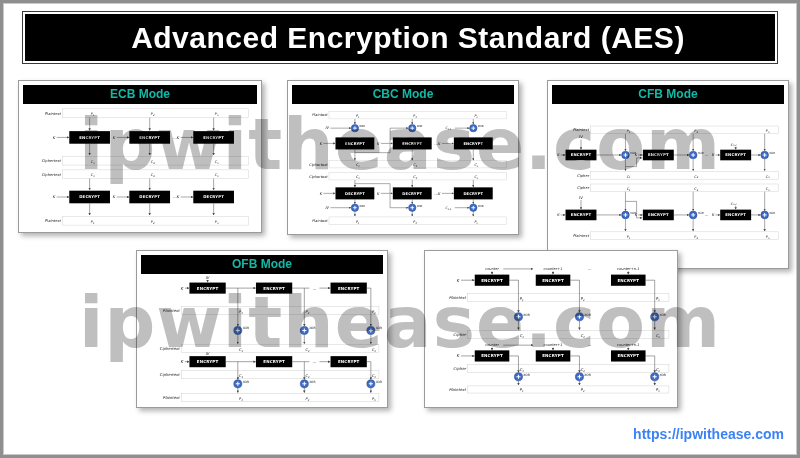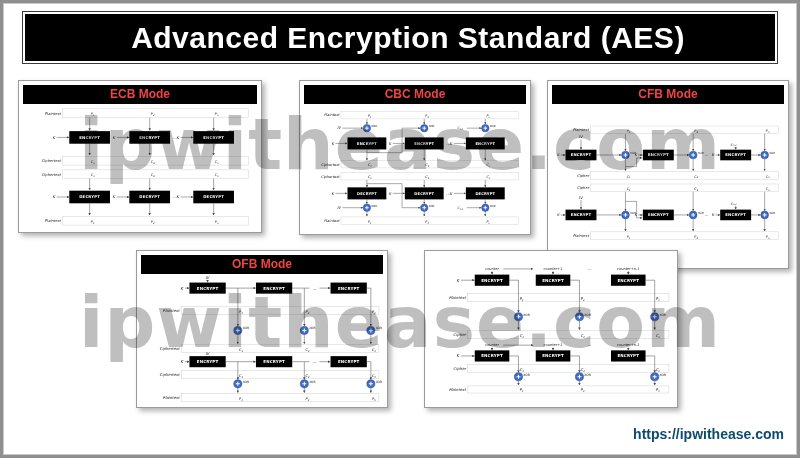--- a/index.html
+++ b/index.html
@@ -4,26 +4,26 @@
 <style>
   html,body{margin:0;padding:0;background:#fff;}
   .page{position:relative;width:800px;height:458px;box-sizing:border-box;background:#fff;
         border:3px solid #8f8f8f;box-shadow:inset 0 0 0 1px #c9c9c9;overflow:hidden;
         font-family:"Liberation Sans",sans-serif;}
   .title-banner{position:absolute;left:22px;top:11px;width:750px;height:47px;background:#000;
         box-shadow:0 0 0 2px #ffffff,0 0 0 3px #3a3a3a;display:flex;align-items:center;justify-content:center;z-index:2;}
   .title-banner span{color:#fff;font-weight:bold;font-size:30px;letter-spacing:0.5px;margin-left:16px;}
   .panel{position:absolute;background:#fff;border:1px solid #9b9b9b;box-shadow:3px 3px 5px rgba(0,0,0,0.30);
         padding:4px;display:flex;flex-direction:column;box-sizing:border-box;z-index:1;}
-  .panel-title{background:#000;color:#ef4444;font-weight:bold;font-size:12px;line-height:19px;height:19px;
+  .panel-title{background:#000;color:#14b8a6;font-weight:bold;font-size:12px;line-height:19px;height:19px;
         text-align:center;flex:0 0 auto;}
   svg.diagram{flex:1 1 auto;width:100%;min-height:0;display:block;}
   svg.diagram text{font-family:"DejaVu Sans",sans-serif;}
   #panel-ecb{left:15px;top:77px;width:244px;height:153px;}
-  #panel-cbc{left:284px;top:77px;width:232px;height:155px;margin-left:12px;}
+  #panel-cbc{left:284px;top:77px;width:232px;height:155px;}
   #panel-cfb{left:544px;top:77px;width:242px;height:189px;}
   #panel-ofb{left:133px;top:247px;width:252px;height:158px;}
   #panel-ctr{left:421px;top:247px;width:254px;height:158px;}
   .watermark{position:absolute;left:0;width:794px;text-align:center;font-weight:bold;font-size:71px;
         letter-spacing:1px;line-height:1;color:#bfbfbf;mix-blend-mode:multiply;pointer-events:none;z-index:5;
         font-family:"DejaVu Sans",sans-serif;}
   #wm1{top:106px;} #wm2{top:284px;}
   .footer-url{position:absolute;right:13px;top:423px;color:#2e75b6;font-weight:bold;font-size:14px;
         text-decoration:none;z-index:6;cursor:pointer;}
 </style>
@@ -479,14 +479,14 @@
         <text x="223.2" y="105.3" font-size="3.6" text-anchor="start" fill="#222" font-style="italic"><tspan>C</tspan><tspan font-size="2.592" dy="0.9">n</tspan></text>
         <text x="89.2" y="125" font-size="3.6" text-anchor="start" fill="#222" font-style="italic"><tspan>P</tspan><tspan font-size="2.592" dy="0.9">1</tspan></text>
         <text x="149.2" y="125" font-size="3.6" text-anchor="start" fill="#222" font-style="italic"><tspan>P</tspan><tspan font-size="2.592" dy="0.9">2</tspan></text>
         <text x="223.2" y="125" font-size="3.6" text-anchor="start" fill="#222" font-style="italic"><tspan>P</tspan><tspan font-size="2.592" dy="0.9">n</tspan></text>
       </svg>
   </div>
 
   <div class="watermark" id="wm1" style="color: rgb(191, 191, 191);">ipwithease.com</div>
   <div class="watermark" id="wm2" style="color: rgb(191, 191, 191);">ipwithease.com</div>
 
-  <a class="footer-url" style="color: #0c4a6e; text-align: right;">https://ipwithease.com</a>
+  <a class="footer-url" style="color: #3b82f6; text-align: right;">https://ipwithease.com</a>
 </div>
 
 </body></html>

